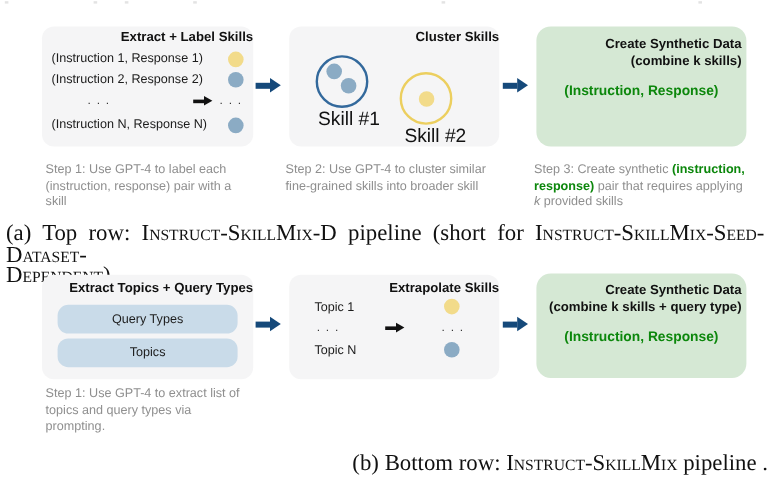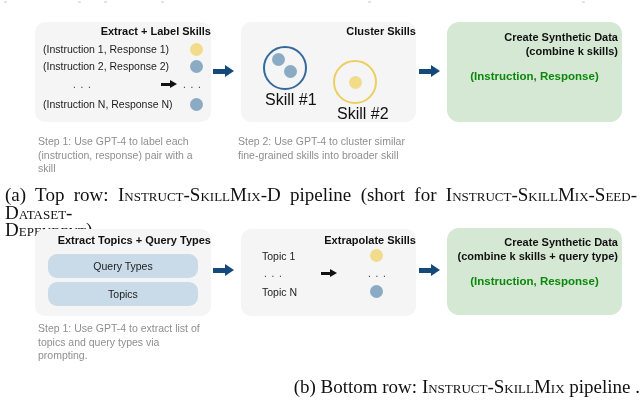--- a/index.html
+++ b/index.html
@@ -104,20 +104,23 @@
     <div class="gline" style="top:23px">(combine k skills)</div>
     <div class="goutput" style="top:48px">(Instruction, Response)</div>
   </div>
 
   <div class="step" style="left:38px;top:135px;width:172px">
     <span>Step 1: Use GPT-4 to label each (instruction, response) pair with a skill</span>
   </div>
   <div class="step" style="left:238px;top:135px;width:185px">
     <span>Step 2: Use GPT-4 to cluster similar fine-grained skills into broader skill</span>
   </div>
+  <div class="step" style="left:445px;top:135px;width:180px">
+    <span>Step 3: Create synthetic </span><span class="green">(instruction, response)</span><span> pair that requires applying </span><span class="it">k</span><span> provided skills</span>
+  </div>
 
   <div class="caption" style="left:5px;top:186px;width:632px">
     <div class="cap-a-l1"><span>(a) Top row: </span><span class="sc">Instruct-SkillMix-D</span><span> pipeline (short for </span><span class="sc">Instruct-SkillMix-Seed-Dataset-</span></div>
     <div><span class="sc">Dependent</span><span>).</span></div>
   </div>
 
   <div class="pbox" style="left:35px;top:229px;width:176px;height:87px;">
     <div class="box-title" style="top:5px">Extract Topics + Query Types</div>
     <div class="pill" style="top:25px">Query Types</div>
     <div class="pill" style="top:53px">Topics</div>

